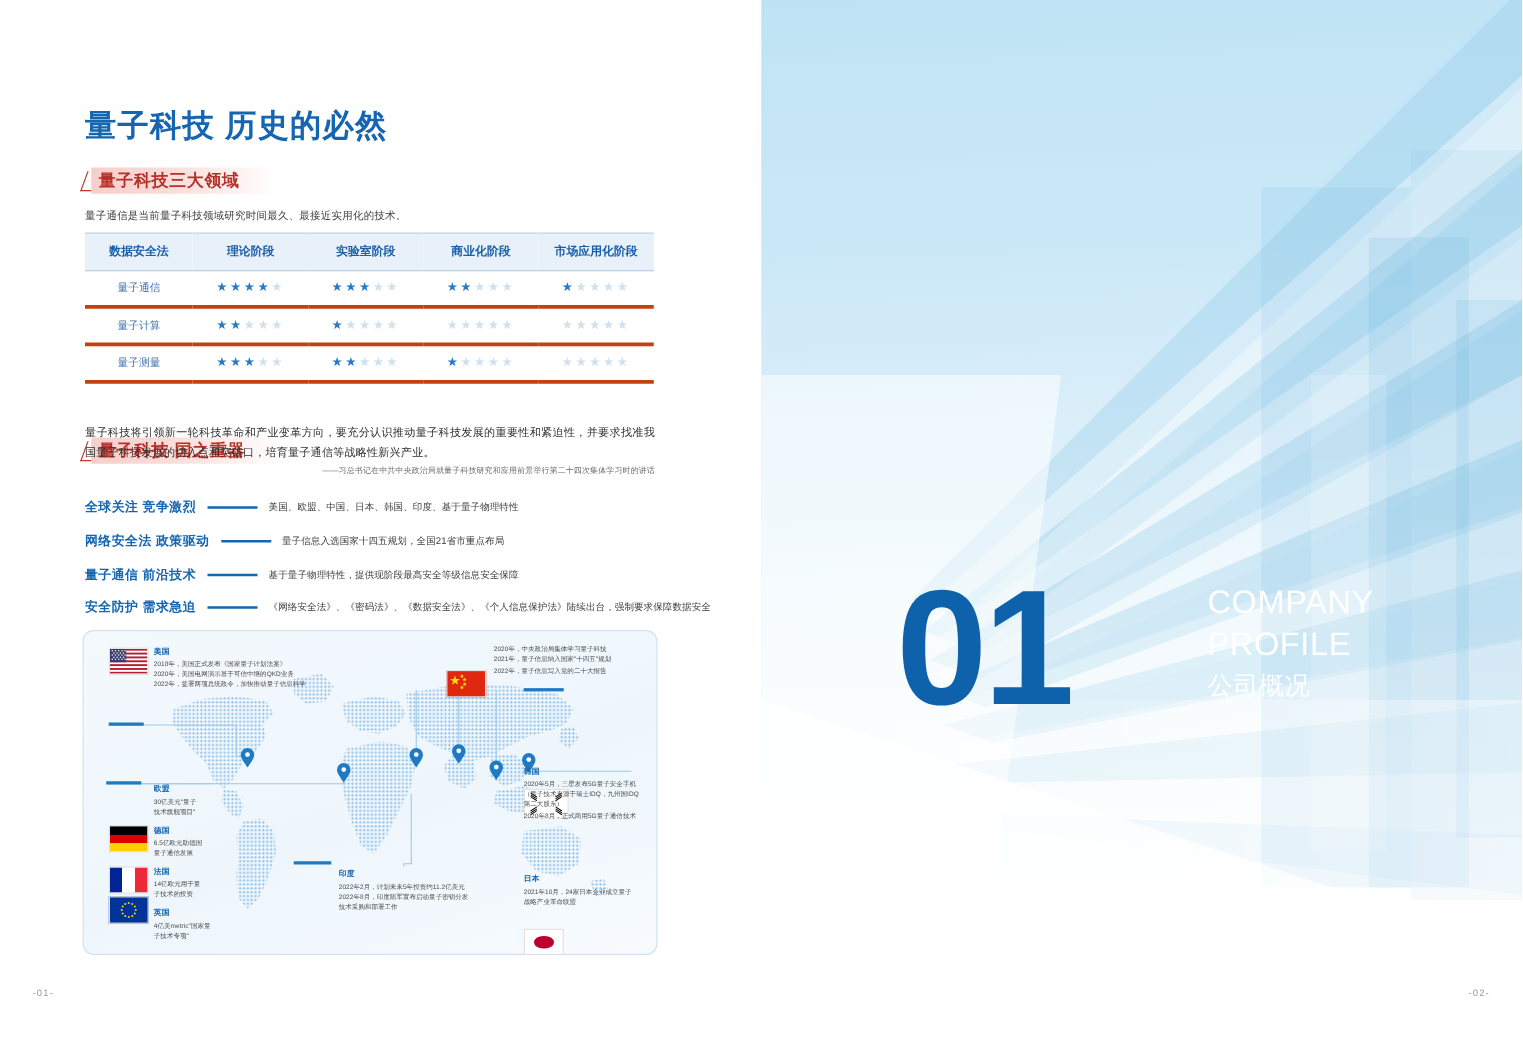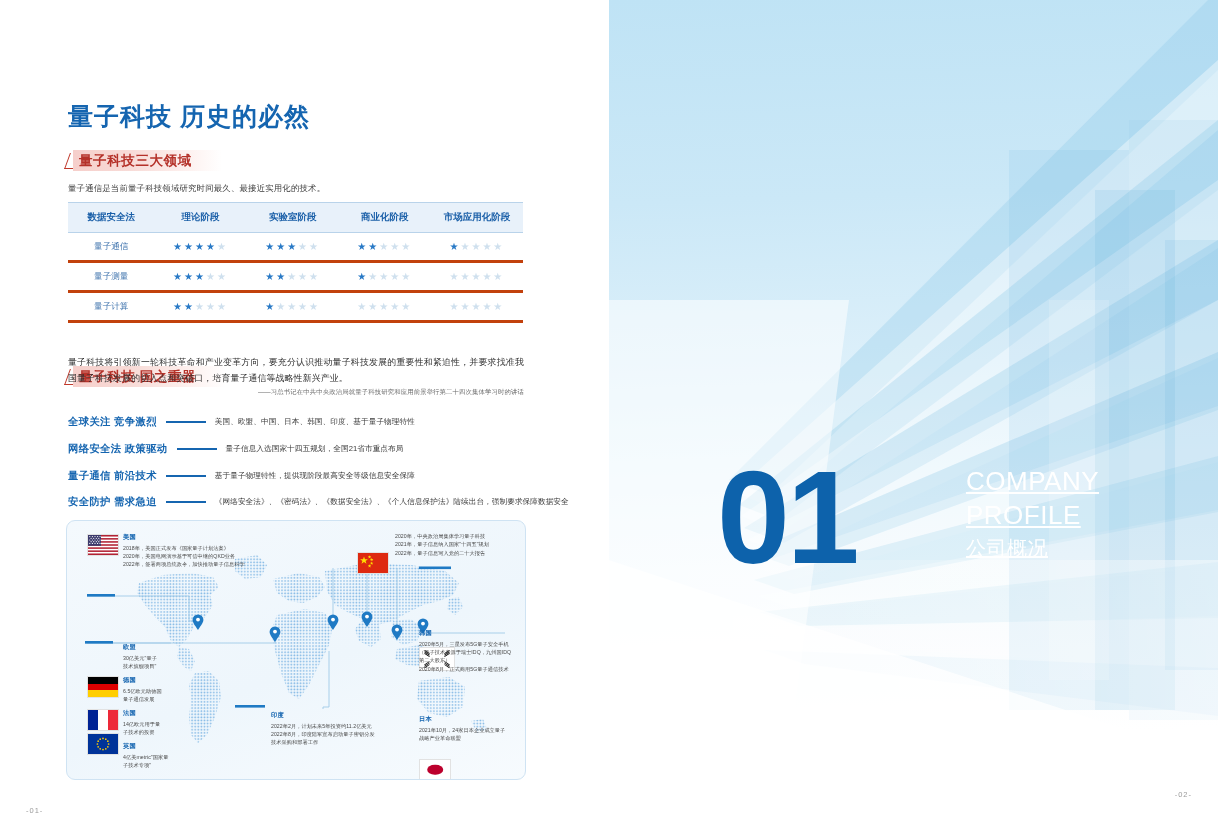--- a/index.html
+++ b/index.html
@@ -1,21 +1,21 @@
 <!DOCTYPE html>
 <html><head>
 <meta charset="utf-8">
 <style>
   html,body{margin:0;padding:0;background:#ffffff;}
   body{font-family:"Liberation Sans","DejaVu Sans",sans-serif;}
 
   #page{position:relative;width:1218px;height:830px;overflow:hidden;background:#fff;}
 
   
-  #left-page{position:absolute;left:0;top:16px;width:609px;height:668px;background:#ffffff;}
+  #left-page{position:absolute;left:0;top:0;width:609px;height:668px;background:#ffffff;}
 
   .main-title{position:absolute;left:68px;top:84px;font-size:25px;font-weight:bold;color:#1565b0;letter-spacing:1px;white-space:nowrap;}
 
   
   .sec-head{position:absolute;height:21px;display:flex;align-items:center;}
   .sec-head .chev{width:9px;height:21px;position:relative;overflow:hidden;flex:none;}
   .sec-head .chev:before{content:"";position:absolute;left:3px;top:3px;width:9px;height:15px;border-left:1.6px solid #c0392b;border-bottom:1.6px solid #c0392b;transform:skewX(-20deg);}
   .sec-head .ribbon{height:21px;display:flex;align-items:center;padding:0 30px 0 6px;
       background:linear-gradient(90deg,#f6cfcb 0%,#f8dcd8 40%,#fdf0ee 75%,#ffffff 100%);}
   .sec-head .ribbon span{font-size:13.5px;font-weight:bold;color:#b5322a;letter-spacing:.6px;white-space:nowrap;}
@@ -63,21 +63,21 @@
   .fl-us{background:#fff;position:relative;overflow:hidden;}
   .fl-kr{background:#fff;position:relative;}
 
   .pagenum{position:absolute;font-size:7.5px;color:#9a9a9a;letter-spacing:1px;}
 
   
   #right-page{position:absolute;left:609px;top:0;width:609px;height:830px;overflow:hidden;
      background:linear-gradient(178deg,#bfe3f5 0%,#cbe8f7 24%,#ddf0fa 44%,#eef8fd 60%,#f8fcfe 74%,#ffffff 88%,#ffffff 100%);}
   #rays{position:absolute;left:0;top:0;width:609px;height:830px;}
   .bignum{position:absolute;left:108px;top:452px;font-size:131px;font-weight:bold;color:#0d62ab;line-height:1;letter-spacing:-3px;font-family:"Liberation Sans",sans-serif;}
-  .rtxt{position:absolute;left:357px;color:#ffffff;font-weight:normal;letter-spacing:.5px;text-decoration:underline;}
+  .rtxt{position:absolute;left:357px;color:#ffffff;font-weight:normal;letter-spacing:.5px;}
   .rtxt.l1{top:466px;font-size:26px;}
   .rtxt.l2{top:500px;font-size:26px;text-align:center;}
   .rtxt.l3{top:535px;font-size:20px;}
 </style>
 </head>
 <body>
 
 <div id="page">
 
   <div id="left-page">
@@ -107,31 +107,31 @@
         </thead>
       <tbody id="tbody">
           <tr>
             <td class="dom">量子通信</td>
             <td><span class="stars"><i>★</i><i>★</i><i>★</i><i>★</i><i class="off">★</i></span></td>
             <td><span class="stars"><i>★</i><i>★</i><i>★</i><i class="off">★</i><i class="off">★</i></span></td>
             <td><span class="stars"><i>★</i><i>★</i><i class="off">★</i><i class="off">★</i><i class="off">★</i></span></td>
             <td><span class="stars"><i>★</i><i class="off">★</i><i class="off">★</i><i class="off">★</i><i class="off">★</i></span></td>
           </tr>
           <tr>
+            <td class="dom">量子计算</td>
+            <td><span class="stars"><i>★</i><i>★</i><i class="off">★</i><i class="off">★</i><i class="off">★</i></span></td>
+            <td><span class="stars"><i>★</i><i class="off">★</i><i class="off">★</i><i class="off">★</i><i class="off">★</i></span></td>
+            <td><span class="stars"><i class="off">★</i><i class="off">★</i><i class="off">★</i><i class="off">★</i><i class="off">★</i></span></td>
+            <td><span class="stars"><i class="off">★</i><i class="off">★</i><i class="off">★</i><i class="off">★</i><i class="off">★</i></span></td>
+          </tr>
+          <tr>
             <td class="dom">量子测量</td>
             <td><span class="stars"><i>★</i><i>★</i><i>★</i><i class="off">★</i><i class="off">★</i></span></td>
             <td><span class="stars"><i>★</i><i>★</i><i class="off">★</i><i class="off">★</i><i class="off">★</i></span></td>
             <td><span class="stars"><i>★</i><i class="off">★</i><i class="off">★</i><i class="off">★</i><i class="off">★</i></span></td>
-            <td><span class="stars"><i class="off">★</i><i class="off">★</i><i class="off">★</i><i class="off">★</i><i class="off">★</i></span></td>
-          </tr>
-          <tr>
-            <td class="dom">量子计算</td>
-            <td><span class="stars"><i>★</i><i>★</i><i class="off">★</i><i class="off">★</i><i class="off">★</i></span></td>
-            <td><span class="stars"><i>★</i><i class="off">★</i><i class="off">★</i><i class="off">★</i><i class="off">★</i></span></td>
-            <td><span class="stars"><i class="off">★</i><i class="off">★</i><i class="off">★</i><i class="off">★</i><i class="off">★</i></span></td>
             <td><span class="stars"><i class="off">★</i><i class="off">★</i><i class="off">★</i><i class="off">★</i><i class="off">★</i></span></td>
           </tr>
         </tbody>
     </table>
 
     <div class="sec-head" style="left:64px;top:310px;margin-top:40px;">
       <div class="chev"></div>
       <div class="ribbon">
         <span>量子科技 国之重器</span>
       </div>

